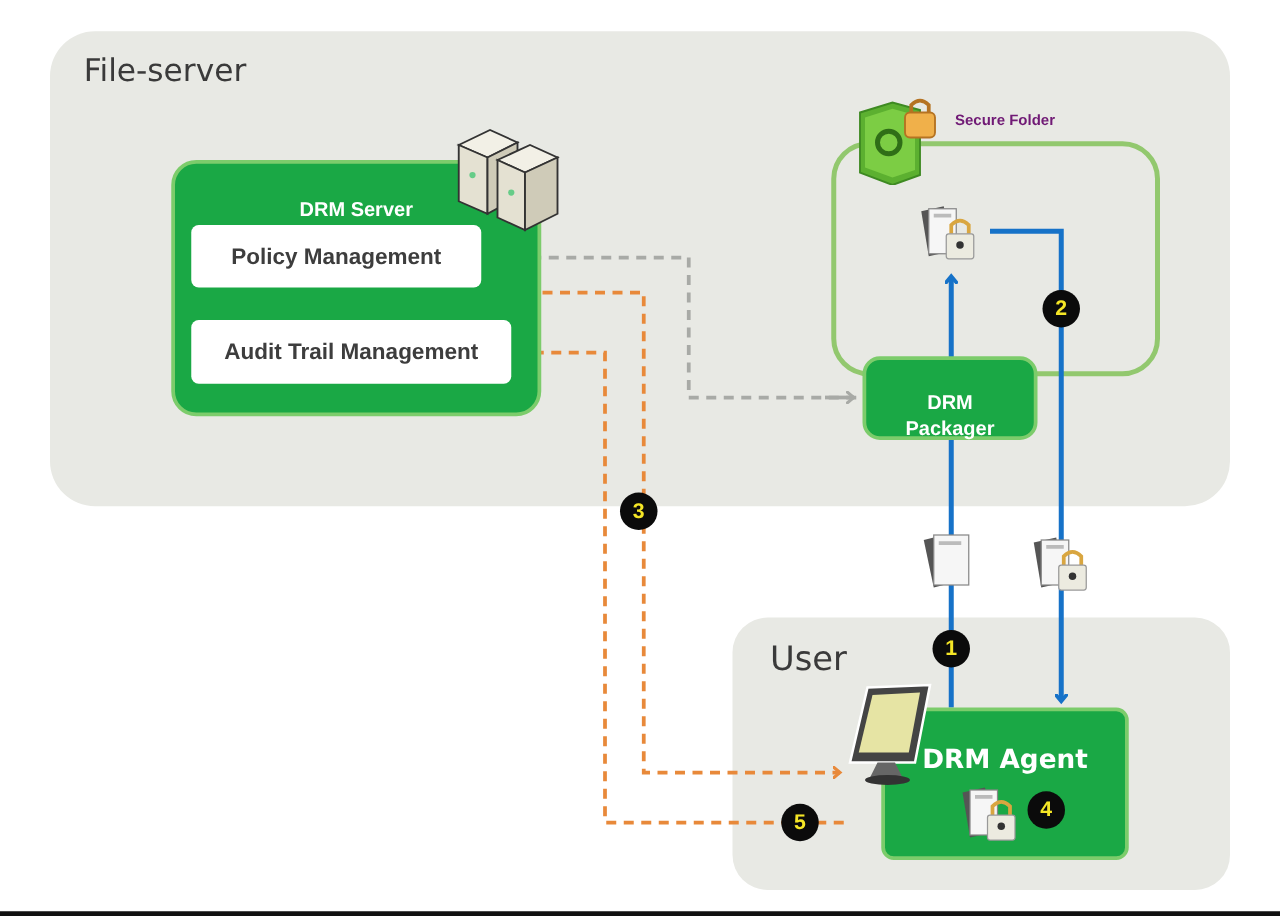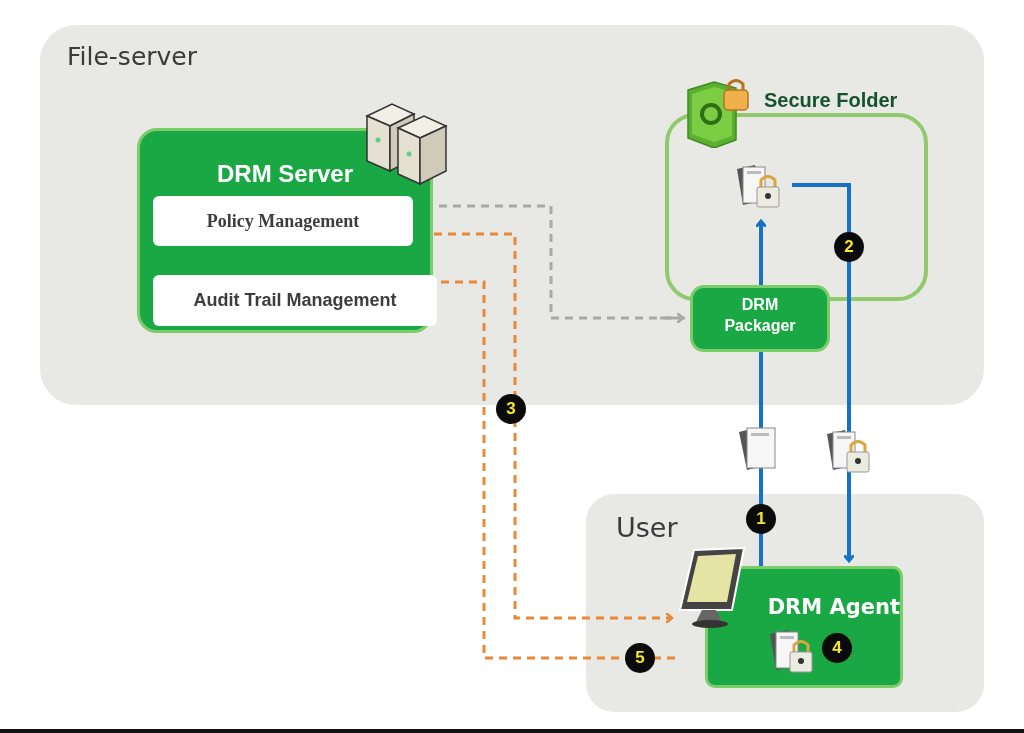--- a/index.html
+++ b/index.html
@@ -5,29 +5,29 @@
   html, body { margin:0; padding:0; }
   body { width:1024px; height:733px; background:#ffffff; position:relative; overflow:hidden; font-family:"Liberation Sans", sans-serif; }
   .zone { position:absolute; background:#e8e9e4; border-radius:36px; }
   #fileserver { left:40px; top:25px; width:944px; height:380px; }
   #userzone { left:586px; top:494px; width:398px; height:218px; border-radius:28px; }
   .zone-title { position:absolute; font-family:"DejaVu Sans", sans-serif; font-weight:normal; color:#3a3a3a; }
   #fileserver-title { left:67px; top:42px; font-size:25px; }
   #user-title { left:616px; top:512px; font-size:27px; }
   .gbox { position:absolute; background:#1aa845; border:3px solid #7ccc6b; border-radius:14px; box-sizing:border-box; color:#fff; font-weight:bold; text-align:center; }
   #drm-server { left:137px; top:128px; width:296px; height:205px; border-radius:20px; }
-  #drm-server-title { position:absolute; left:0; right:0; top:29px; font-size:24px; }
+  #drm-server-title { position:absolute; left:0; right:0; top:29px; font-size:16px; }
   .wbox { position:absolute; background:#fff; border-radius:6px; color:#3d3d3d; font-size:18px; font-weight:bold; display:flex; align-items:center; justify-content:center; }
-  #policy { left:153px; top:196px; width:260px; height:50px;font-family:Liberation Serif, serif; }
-  #audit { left:153px; top:256px; width:284px; height:51px;margin-top:19px; }
+  #policy { left:153px; top:180px; width:232px; height:50px; }
+  #audit { left:153px; top:256px; width:256px; height:51px; }
   #secure-folder { position:absolute; left:665px; top:113px; width:263px; height:188px; border:4px solid #92c86e; border-radius:30px; box-sizing:border-box; }
-  #secure-folder-label { position:absolute; left:764px; top:89px; font-size:20px; font-weight:bold; color:#14532d;text-align:right; }
-  #drm-packager { left:690px; top:285px; width:140px; height:67px; font-size:16px; line-height:21px; padding-top:6px; }
+  #secure-folder-label { position:absolute; left:764px; top:89px; font-size:12px; font-weight:bold; color:#701a75;text-align:right; }
+  #drm-packager { left:690px; top:285px; width:140px; height:67px; font-size:16px; line-height:21px; padding-top:24px; }
   #drm-agent { left:705px; top:566px; width:198px; height:122px; border-radius:10px; }
-  #drm-agent-title { position:absolute; left:0; right:0; top:26px; font-size:21px; font-family:"DejaVu Sans", sans-serif; font-weight:bold;text-align:right; }
+  #drm-agent-title { position:absolute; left:0; right:0; top:26px; font-size:21px; font-family:"DejaVu Sans", sans-serif; font-weight:bold; }
   #bottom-bar { position:absolute; left:0; top:729px; width:1024px; height:4px; background:#111; }
   svg#lines { position:absolute; left:0; top:0; }
   .badge { position:absolute; width:30px; height:30px; border-radius:50%; background:#0b0b0b; color:#f5e626; font-weight:bold; font-size:17px; display:flex; align-items:center; justify-content:center; }
   .icon { position:absolute; }
 </style>
 </head>
 <body>
 
 <div class="zone" id="fileserver"></div>
 <div class="zone-title" id="fileserver-title">File-server</div>

